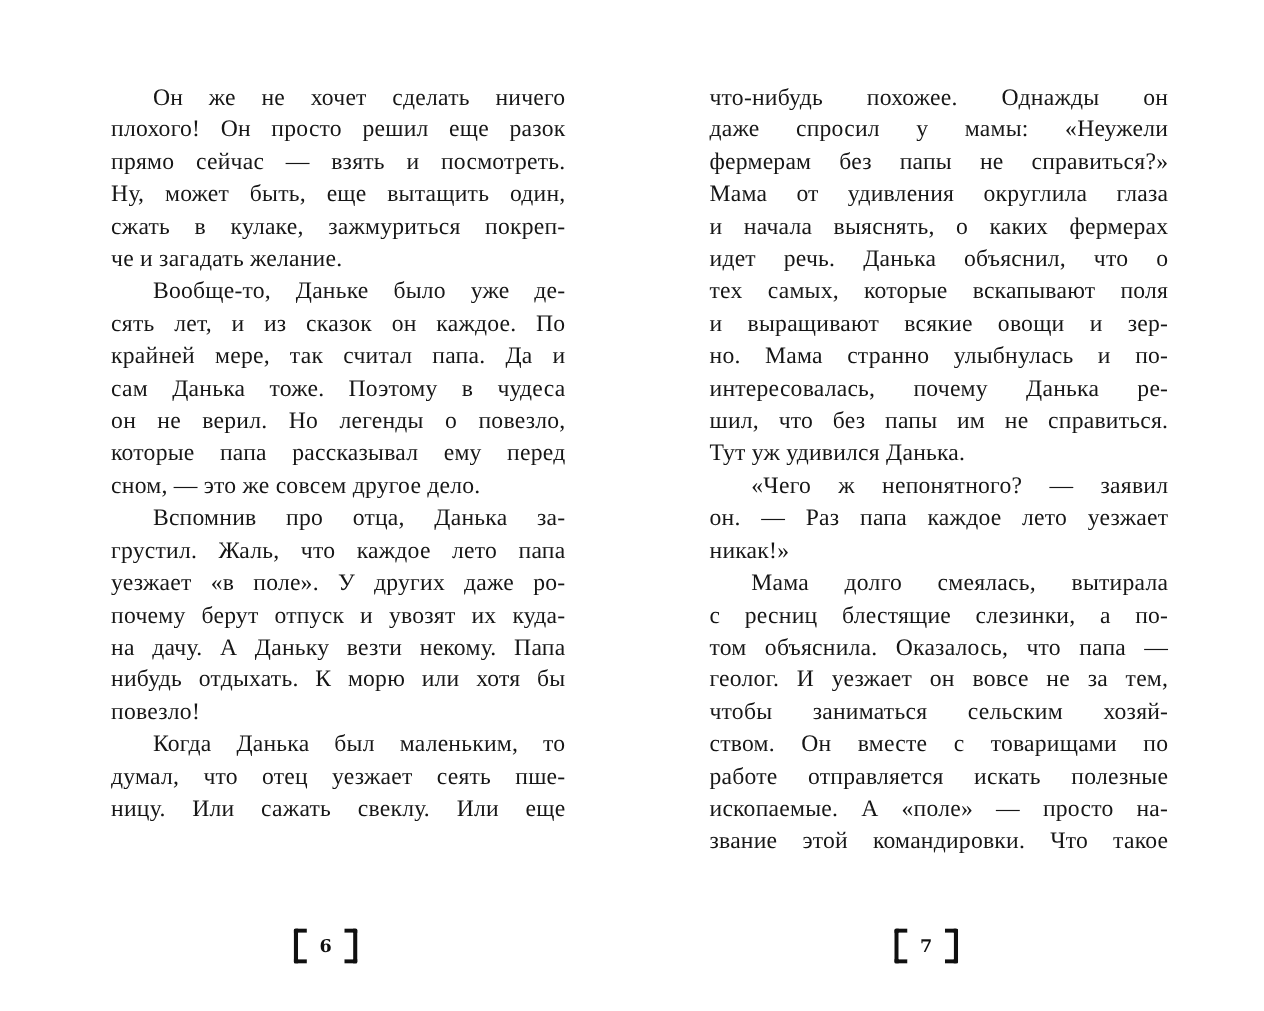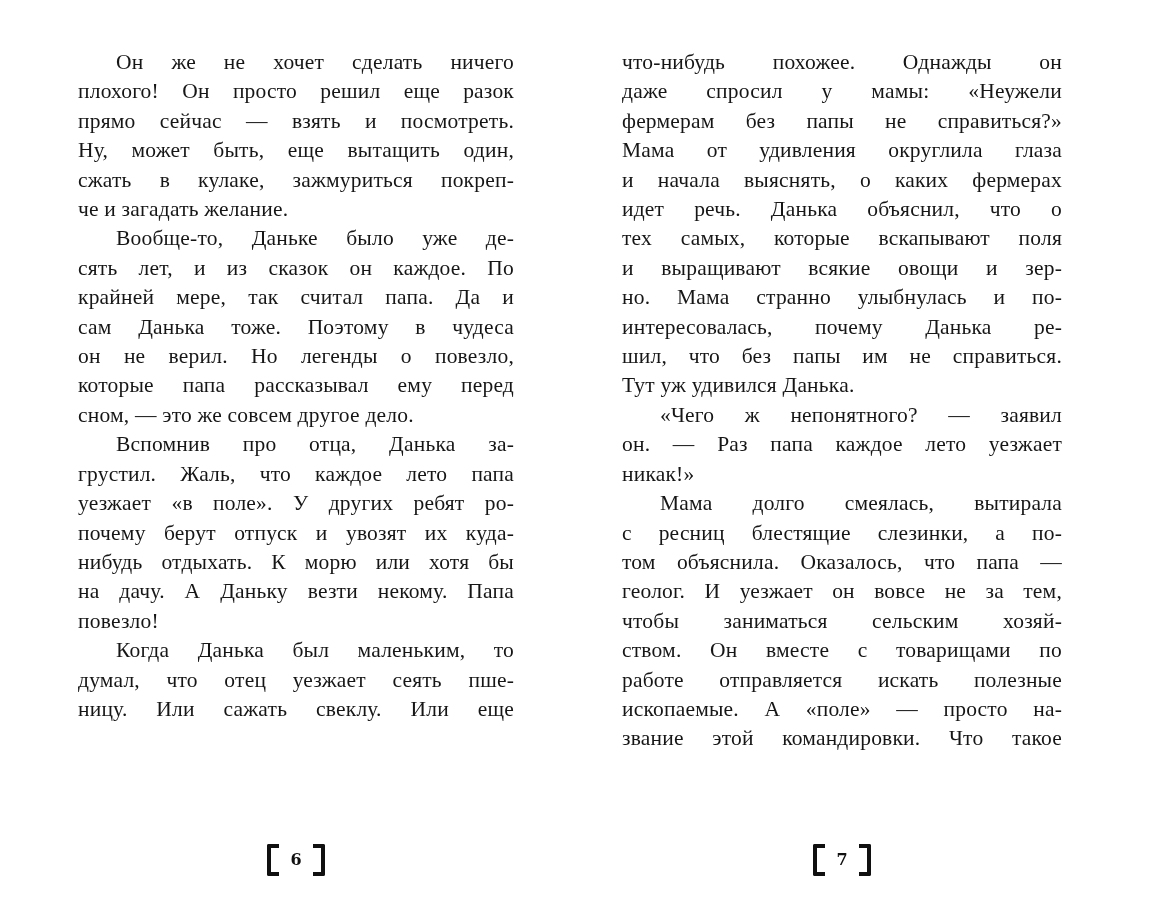--- a/index.html
+++ b/index.html
@@ -22,24 +22,25 @@
   }
   .page {
     position: absolute;
     top: 0;
     height: 919px;
   }
   .page.left  { left: 78px;  width: 436px; }
   .page.right { left: 622px; width: 440px; }
 
   .page-text {
-    padding-top: 48px;
+    padding-top: 74px;
     font-size: 21.5px;
     line-height: 29.4px;
     letter-spacing: 0.2px;
+    margin-left: 23px;
   }
   .paragraph { margin: 0; }
   .line {
     text-align: justify;
     text-align-last: justify;
     text-justify: inter-word;
     white-space: normal;
   }
   .paragraph.indent .line.first {
     text-indent: 38px;
@@ -104,24 +105,24 @@
           <div class="line">сять лет, и из сказок он каждое. По</div>
           <div class="line">крайней мере, так считал папа. Да и</div>
           <div class="line">сам Данька тоже. Поэтому в чудеса</div>
           <div class="line">он не верил. Но легенды о повезло,</div>
           <div class="line">которые папа рассказывал ему перед</div>
           <div class="line endline">сном, — это же совсем другое дело.</div>
         </div>
         <div class="paragraph indent">
           <div class="line first">Вспомнив про отца, Данька за-</div>
           <div class="line">грустил. Жаль, что каждое лето папа</div>
-          <div class="line">уезжает «в поле». У других ребят ро-</div>
+          <div class="line">уезжает «в поле». У других даже ро-</div>
           <div class="line">почему берут отпуск и увозят их куда-</div>
+          <div class="line">на дачу. А Даньку везти некому. Папа</div>
           <div class="line">нибудь отдыхать. К морю или хотя бы</div>
-          <div class="line">на дачу. А Даньку везти некому. Папа</div>
           <div class="line endline">повезло!</div>
         </div>
         <div class="paragraph indent">
           <div class="line first">Когда Данька был маленьким, то</div>
           <div class="line">думал, что отец уезжает сеять пше-</div>
           <div class="line">ницу. Или сажать свеклу. Или еще</div>
         </div>
       </div>
     <div class="page-footer">
       <span class="bracket bl"></span>

